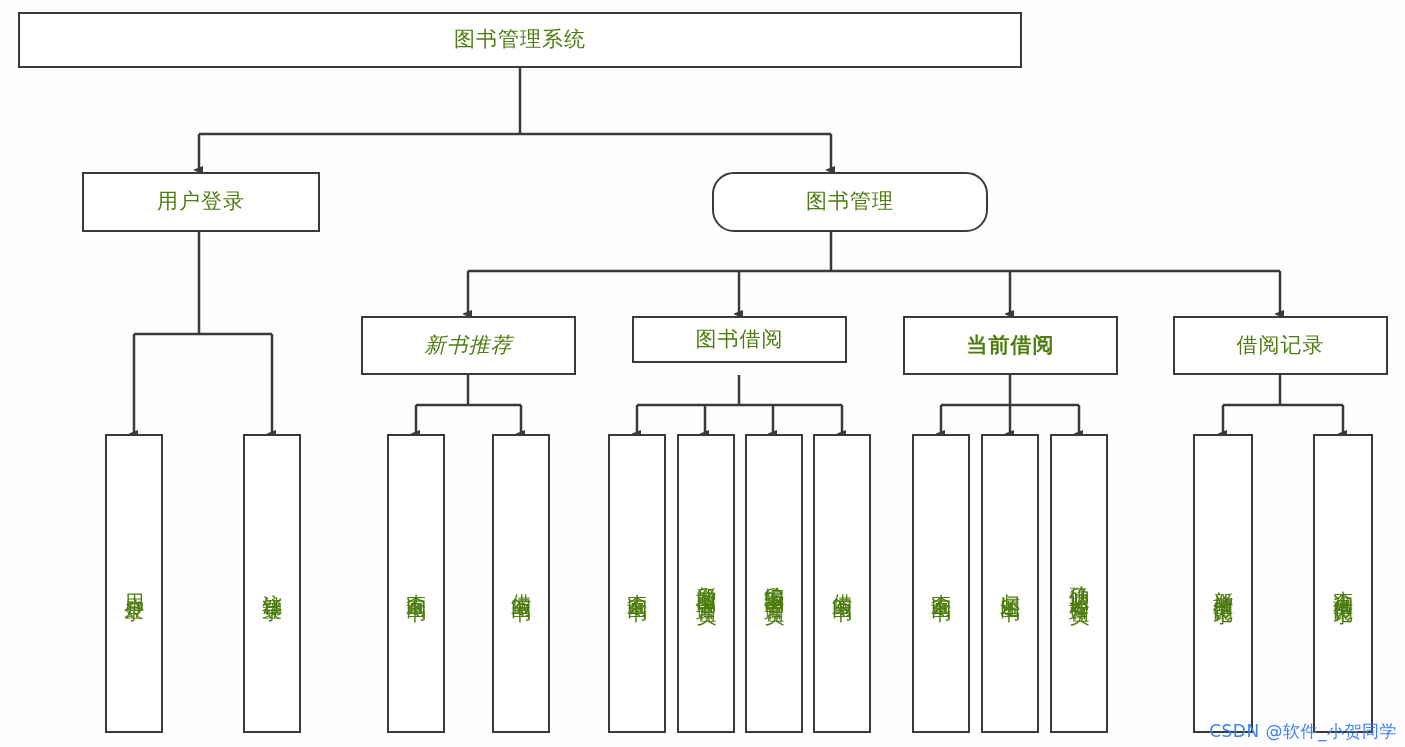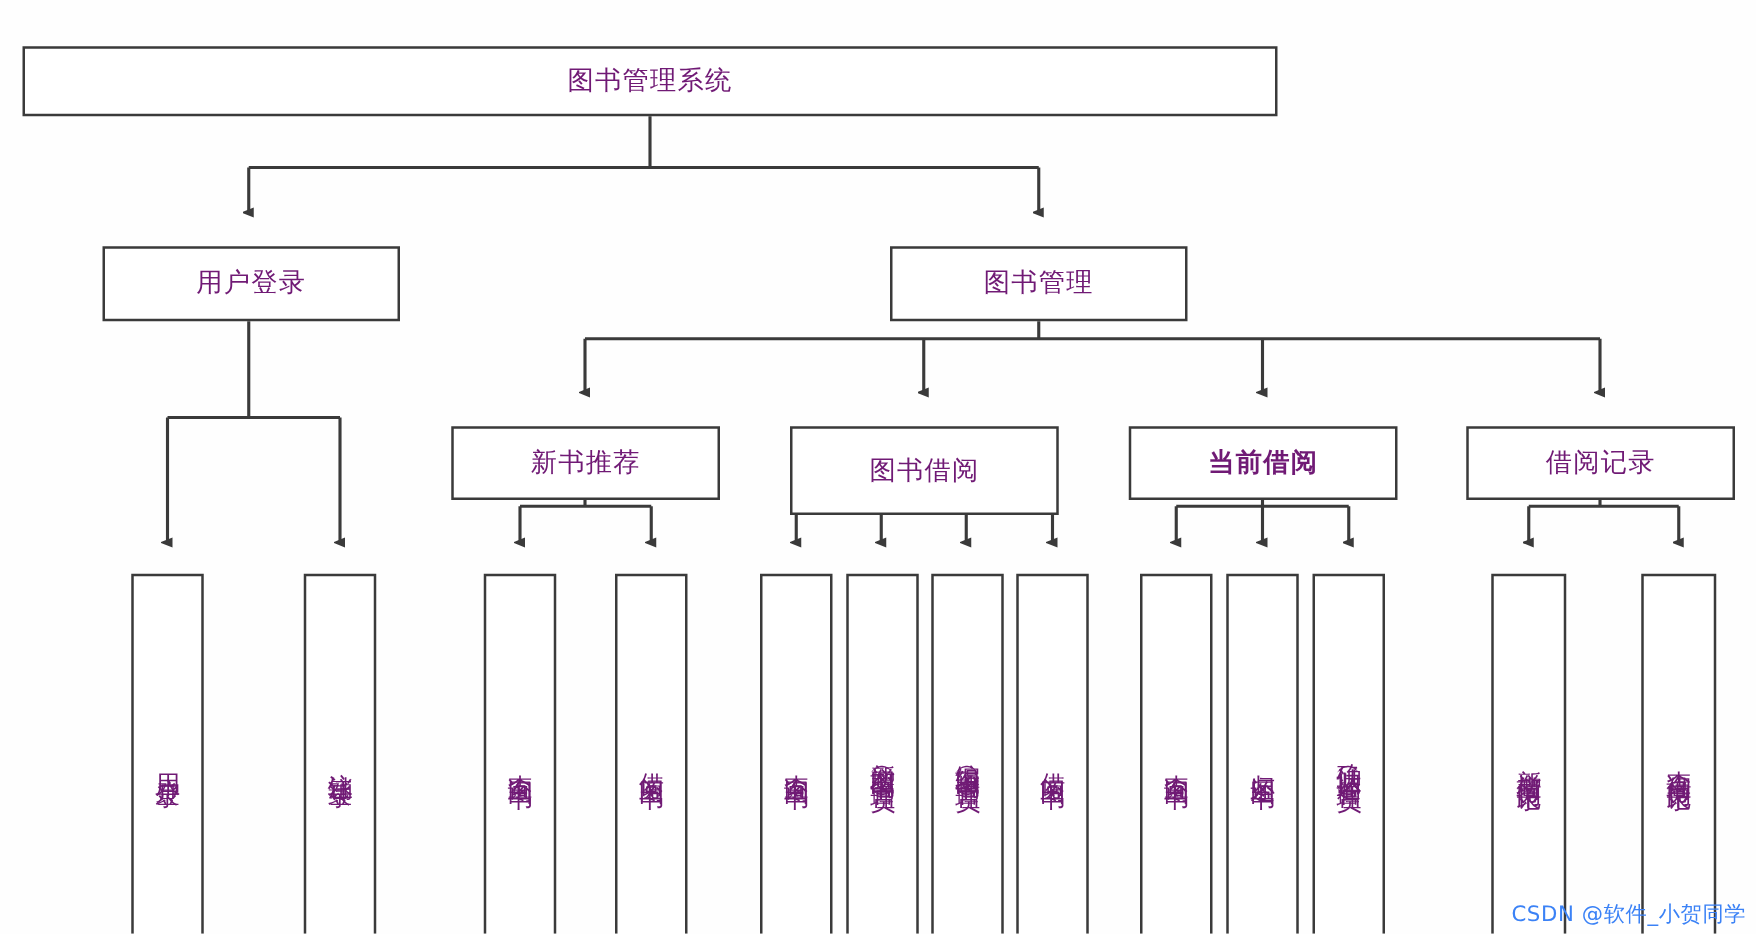--- a/index.html
+++ b/index.html
@@ -23,22 +23,21 @@
     top: 0;
   }
   .node {
     position: absolute;
     box-sizing: border-box;
     border: 2px solid #3a3a3a;
     background: #ffffff;
     display: flex;
     align-items: center;
     justify-content: center;
-    color: #701a75;
-    margin-top: 25px;
+    color: #4d7c0f;
   }
   .node.horiz {
     font-size: 21px;
     letter-spacing: 1px;
     line-height: 1.2;
   }
   .node.vert {
     writing-mode: vertical-rl;
     text-orientation: upright;
     font-size: 20px;
@@ -119,28 +118,28 @@
     </g>
   </svg>
 
   <div class="node horiz" style="left:18px; top:12px; width:1004px; height:56px;">
     <span class="label">图书管理系统</span>
   </div>
 
   <div class="node horiz" style="left:82px; top:172px; width:238px; height:60px;">
     <span class="label">用户登录</span>
   </div>
-  <div class="node horiz" style="left:712px; top:172px; width:238px; height:60px;">
+  <div class="node horiz" style="left:712px; top:172px; width:276px; height:60px;border-radius:22px;">
     <span class="label">图书管理</span>
   </div>
 
-  <div class="node horiz" style="left:361px; top:316px; width:215px; height:59px;">
+  <div class="node horiz" style="left:361px; top:316px; width:215px; height:59px;font-style:italic;">
     <span class="label">新书推荐</span>
   </div>
-  <div class="node horiz" style="left:632px; top:316px; width:215px; height:71px;">
+  <div class="node horiz" style="left:632px; top:316px; width:215px; height:47px;">
     <span class="label">图书借阅</span>
   </div>
   <div class="node horiz" style="left:903px; top:316px; width:215px; height:59px;font-weight:bold;">
     <span class="label">当前借阅</span>
   </div>
   <div class="node horiz" style="left:1173px; top:316px; width:215px; height:59px;justify-content:center;">
     <span class="label">借阅记录</span>
   </div>
 
   <div class="node vert" style="left:105px; top:434px; width:58px; height:299px;">

